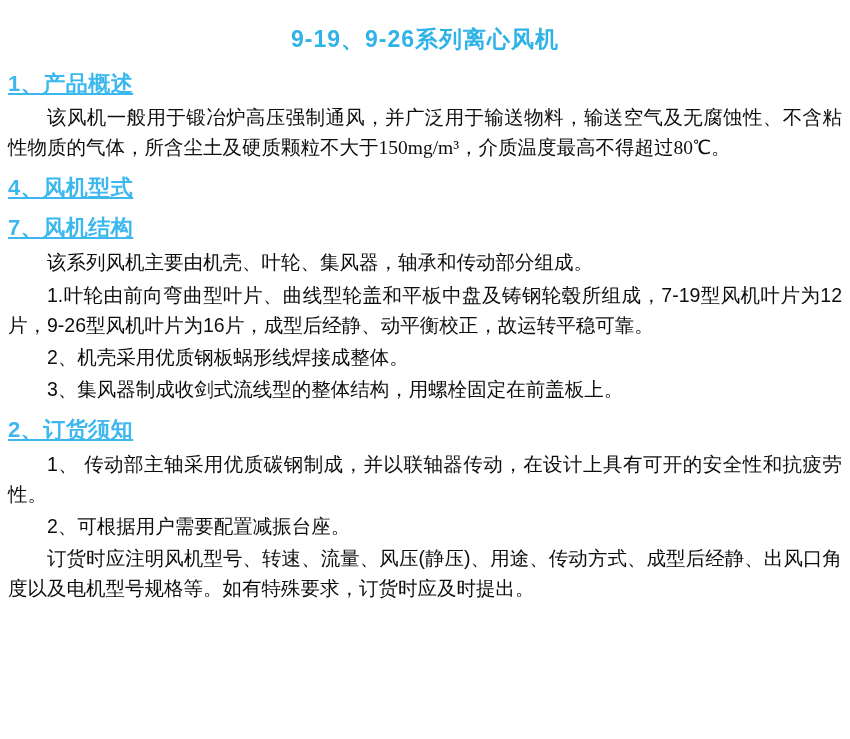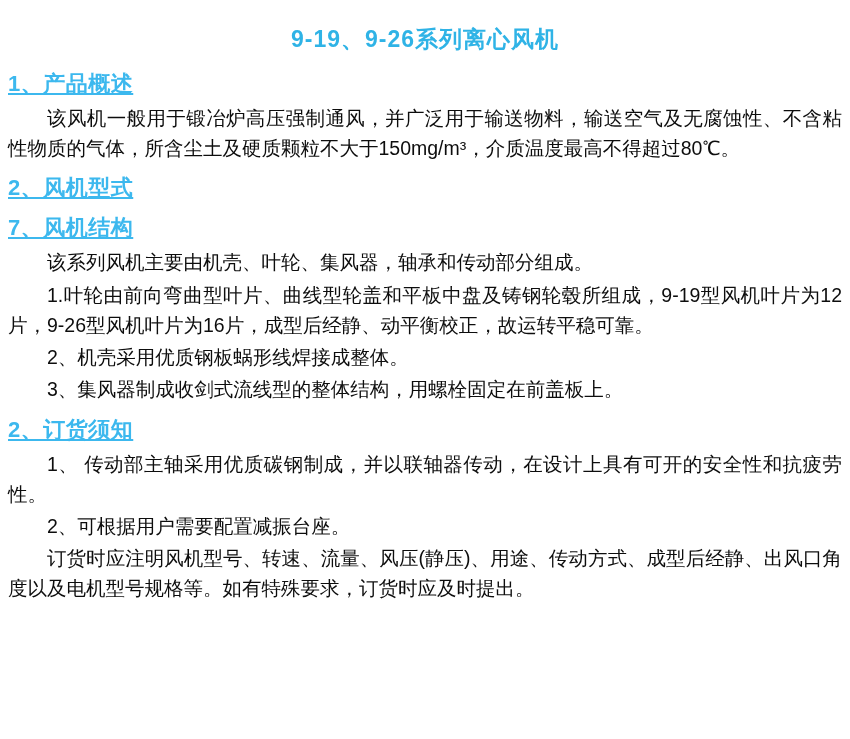--- a/index.html
+++ b/index.html
@@ -44,42 +44,42 @@
     font-size: 19.5px;
     line-height: 1.55;
     color: #0d0d0d;
     margin: 0 0 2px 0;
     text-align: justify;
     text-justify: inter-ideograph;
   }
   .indent {
     text-indent: 2em;
   }
-  #s1 .para { letter-spacing: 0px; }
+  #s1 .para { letter-spacing: 0px; font-family: Liberation Serif, serif; }
 </style>
 </head>
 <body>
 
 <div class="page">
 
   <div class="doc-title">9-19、9-26系列离心风机</div>
 
   <div class="section" id="s1">
     <div class="section-heading">1、产品概述</div>
     <p class="para indent">该风机一般用于锻冶炉高压强制通风，并广泛用于输送物料，输送空气及无腐蚀性、不含粘性物质的气体，所含尘土及硬质颗粒不大于150mg/m³，介质温度最高不得超过80℃。</p>
   </div>
 
   <div class="section" id="s2">
-    <div class="section-heading">2、风机型式</div>
+    <div class="section-heading">4、风机型式</div>
   </div>
 
   <div class="section" id="s3">
     <div class="section-heading">7、风机结构</div>
     <p class="para indent">该系列风机主要由机壳、叶轮、集风器，轴承和传动部分组成。</p>
-    <p class="para indent">1.叶轮由前向弯曲型叶片、曲线型轮盖和平板中盘及铸钢轮毂所组成，9-19型风机叶片为12片，9-26型风机叶片为16片，成型后经静、动平衡校正，故运转平稳可靠。</p>
+    <p class="para indent">1.叶轮由前向弯曲型叶片、曲线型轮盖和平板中盘及铸钢轮毂所组成，7-19型风机叶片为12片，9-26型风机叶片为16片，成型后经静、动平衡校正，故运转平稳可靠。</p>
     <p class="para indent">2、机壳采用优质钢板蜗形线焊接成整体。</p>
     <p class="para indent">3、集风器制成收剑式流线型的整体结构，用螺栓固定在前盖板上。</p>
   </div>
 
   <div class="section" id="s4">
     <div class="section-heading">2、订货须知</div>
     <p class="para indent">1、 传动部主轴采用优质碳钢制成，并以联轴器传动，在设计上具有可开的安全性和抗疲劳性。</p>
     <p class="para indent">2、可根据用户需要配置减振台座。</p>
     <p class="para indent">订货时应注明风机型号、转速、流量、风压(静压)、用途、传动方式、成型后经静、出风口角度以及电机型号规格等。如有特殊要求，订货时应及时提出。</p>
   </div>

